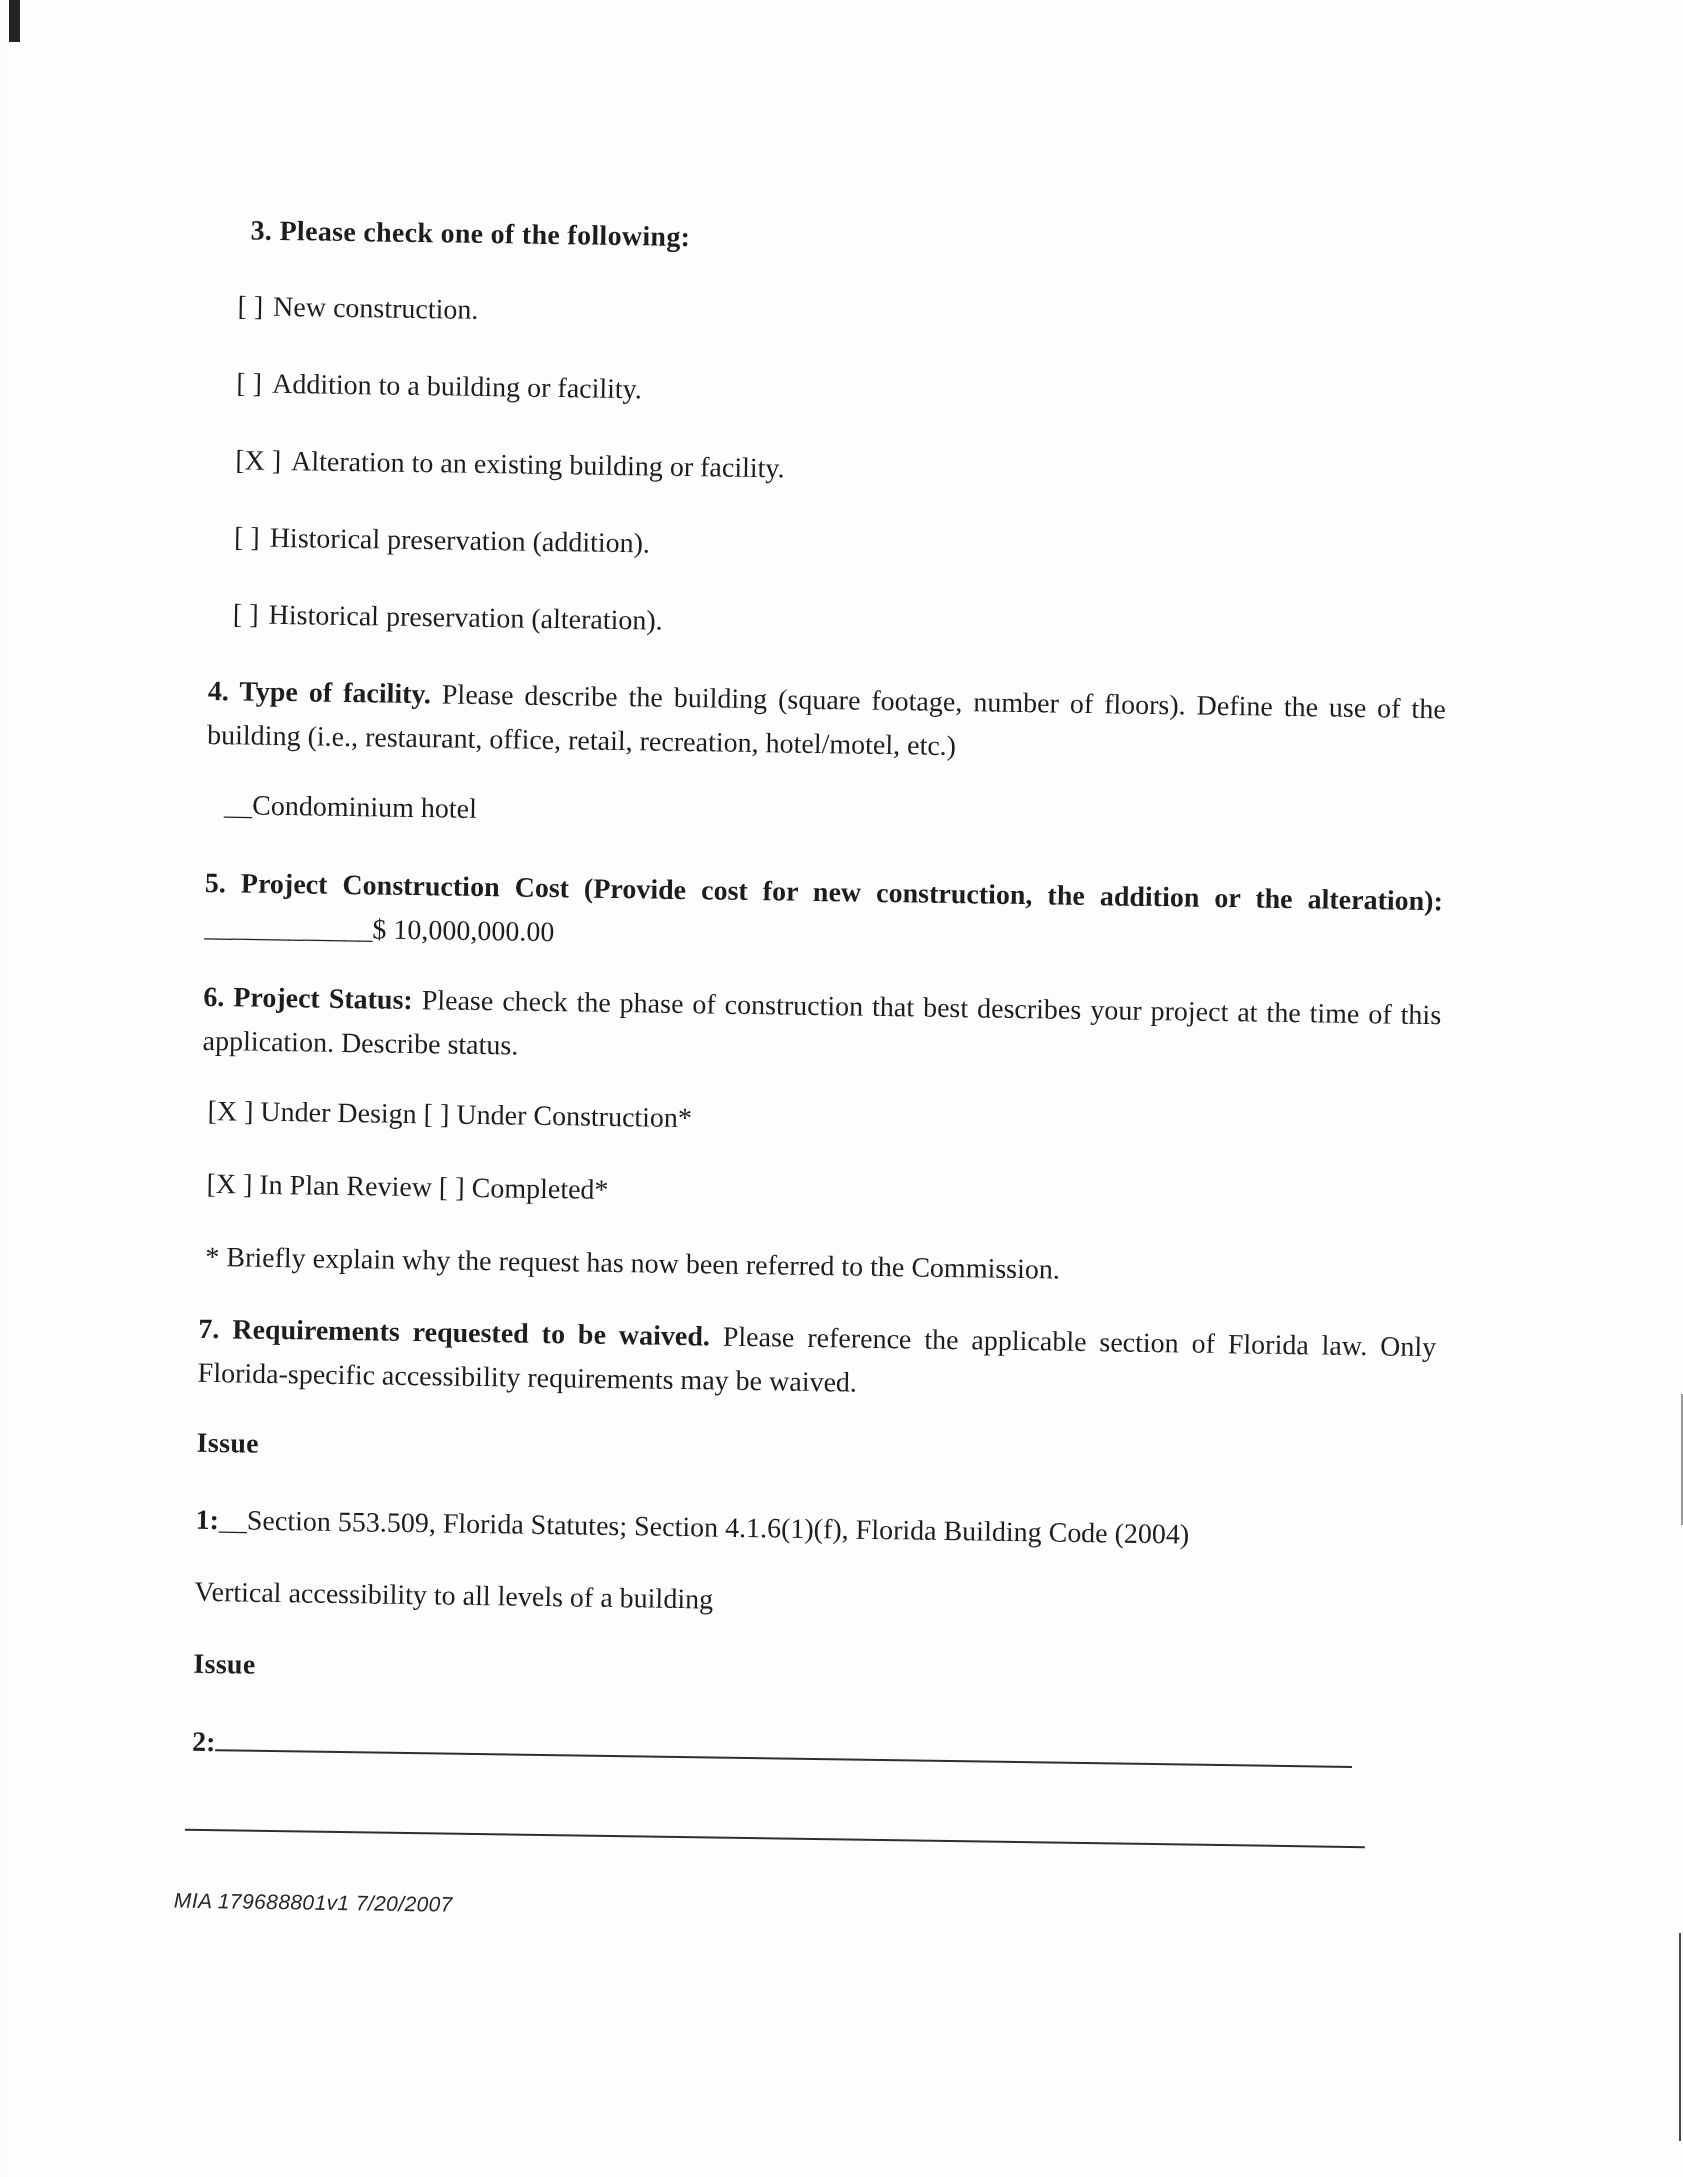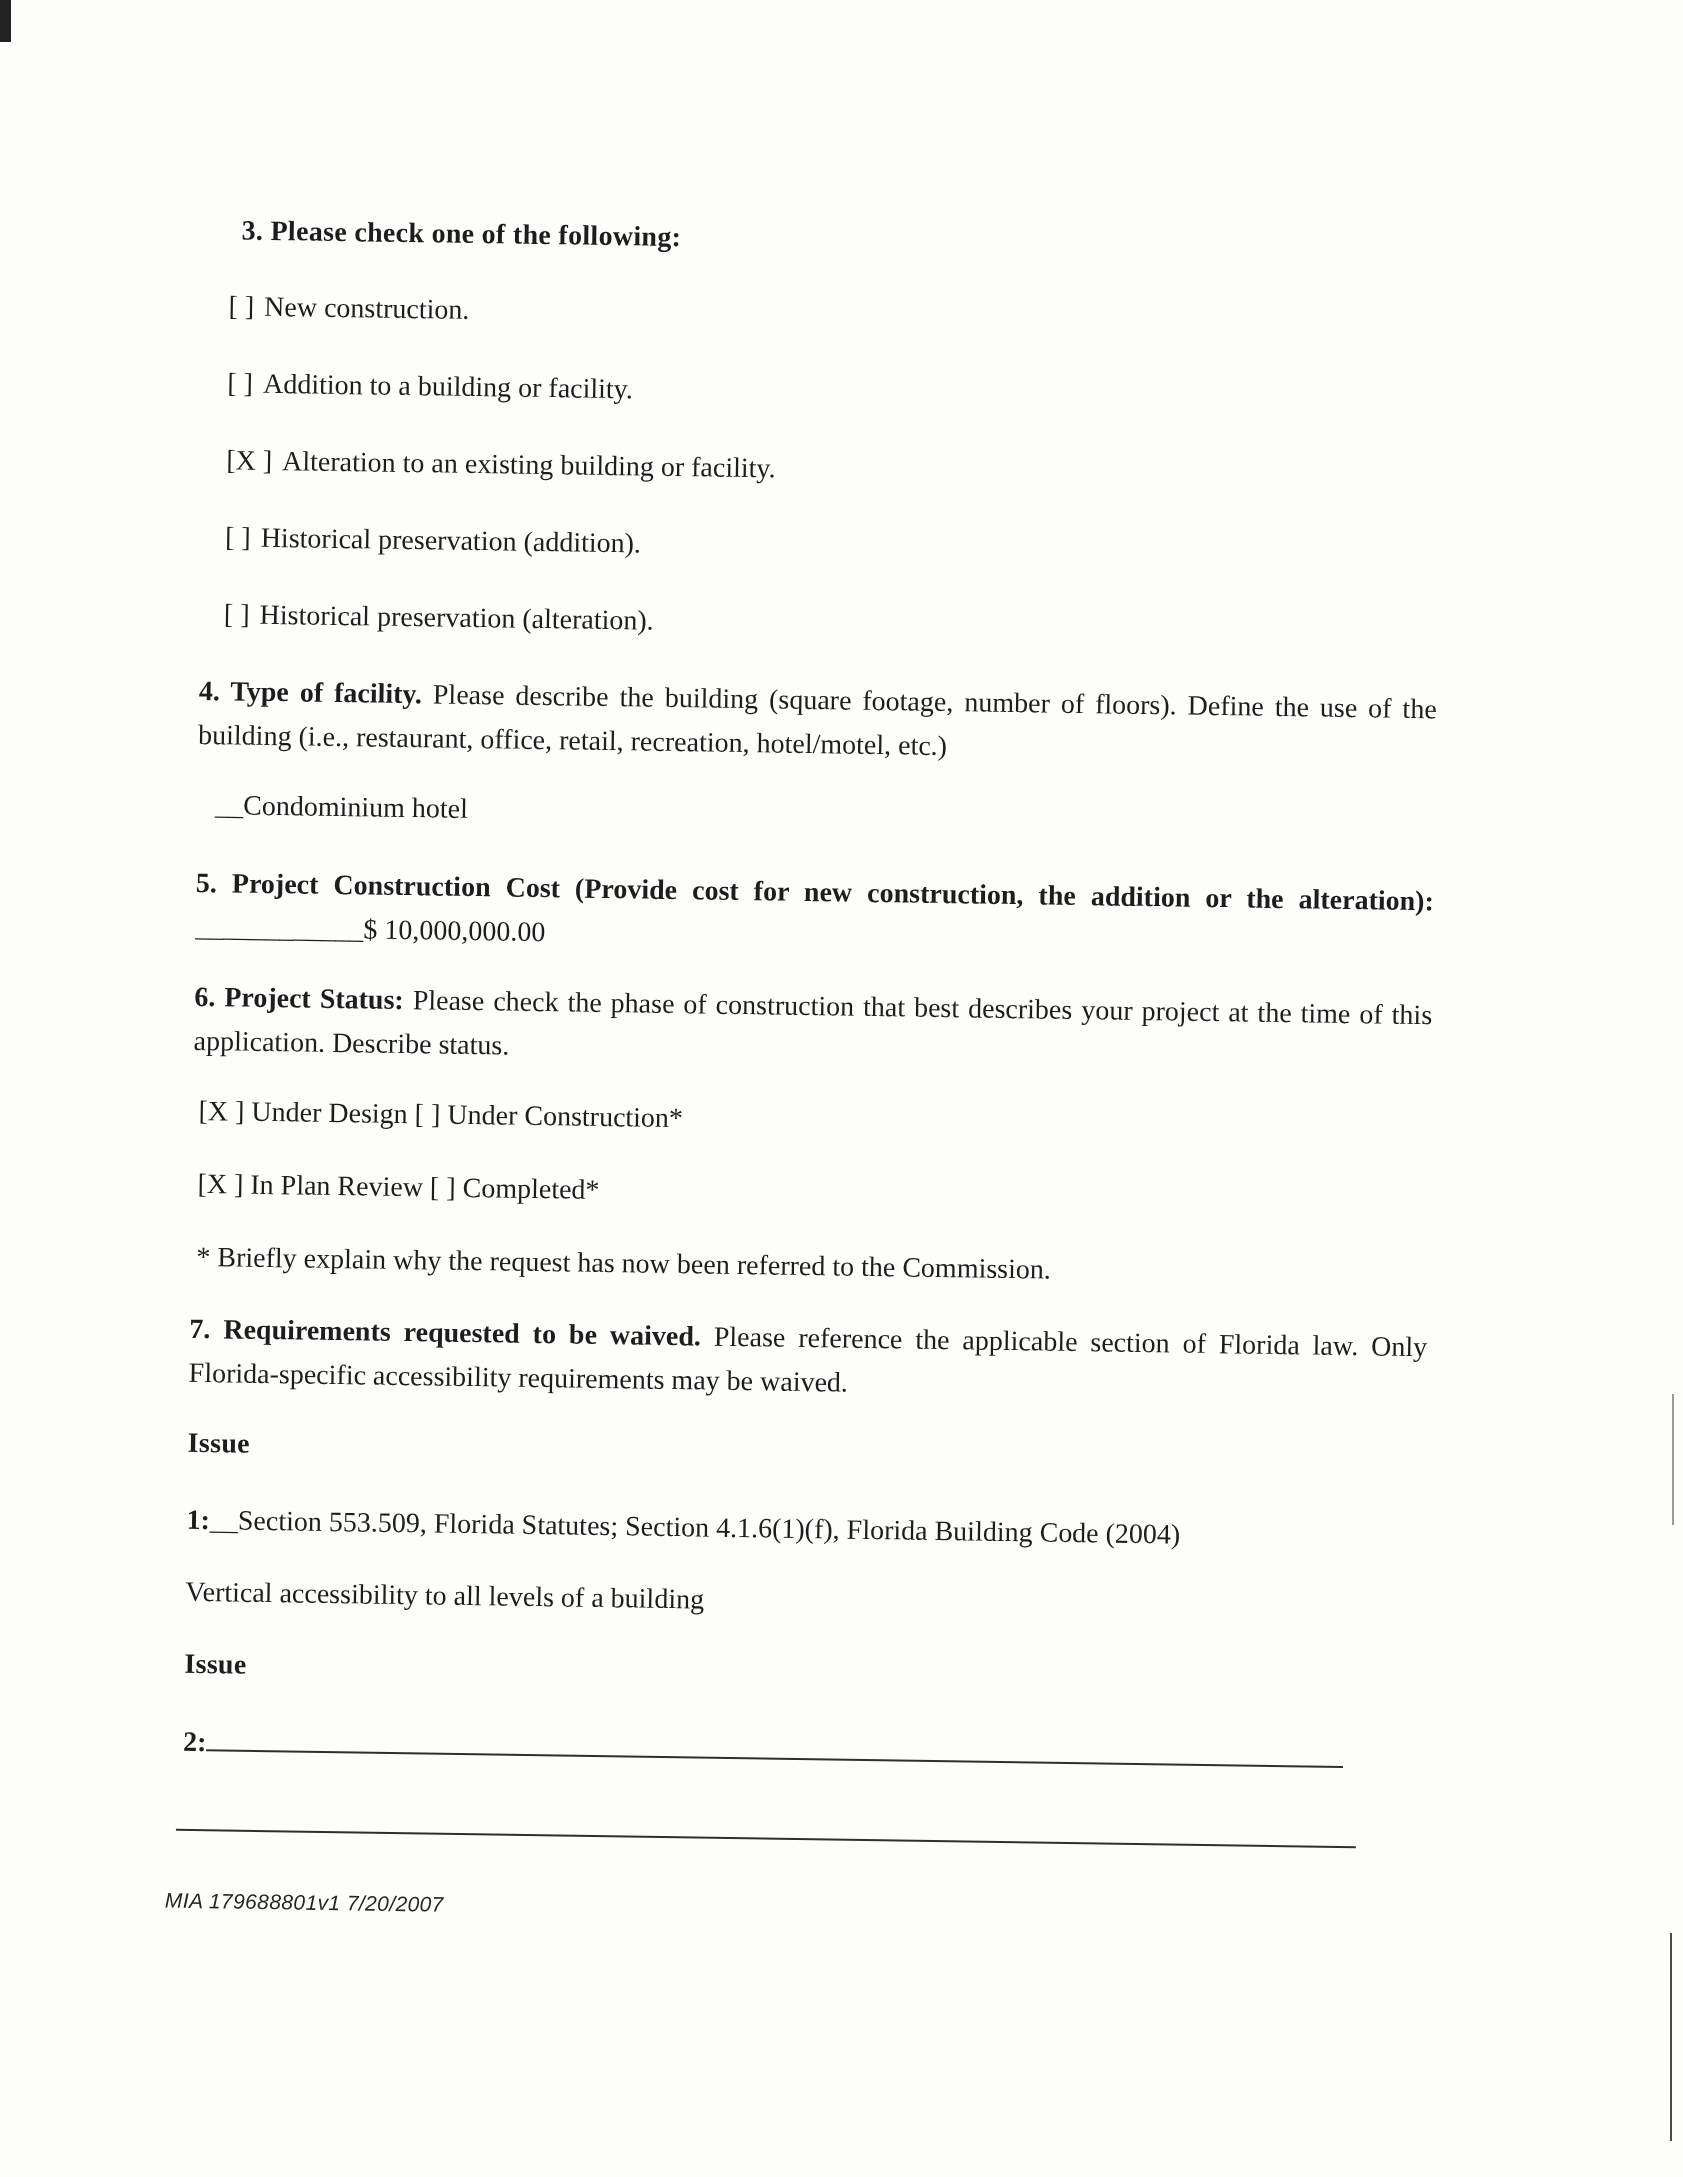--- a/index.html
+++ b/index.html
@@ -12,20 +12,21 @@
     position: relative;
     overflow: hidden;
     background: #fcfcfb;
     font-family: "Liberation Serif", serif;
     color: #1d1d1d;
   }
   .scan-page {
     position: absolute;
     inset: 0;
     background: #fdfdfc;
+    margin-left: 9px;
   }
   .content {
     position: absolute;
     left: 206px;
     top: 208px;
     width: 1238px;
     transform: rotate(0.85deg);
     transform-origin: 0 0;
     font-size: 28px;
     line-height: 44px;

